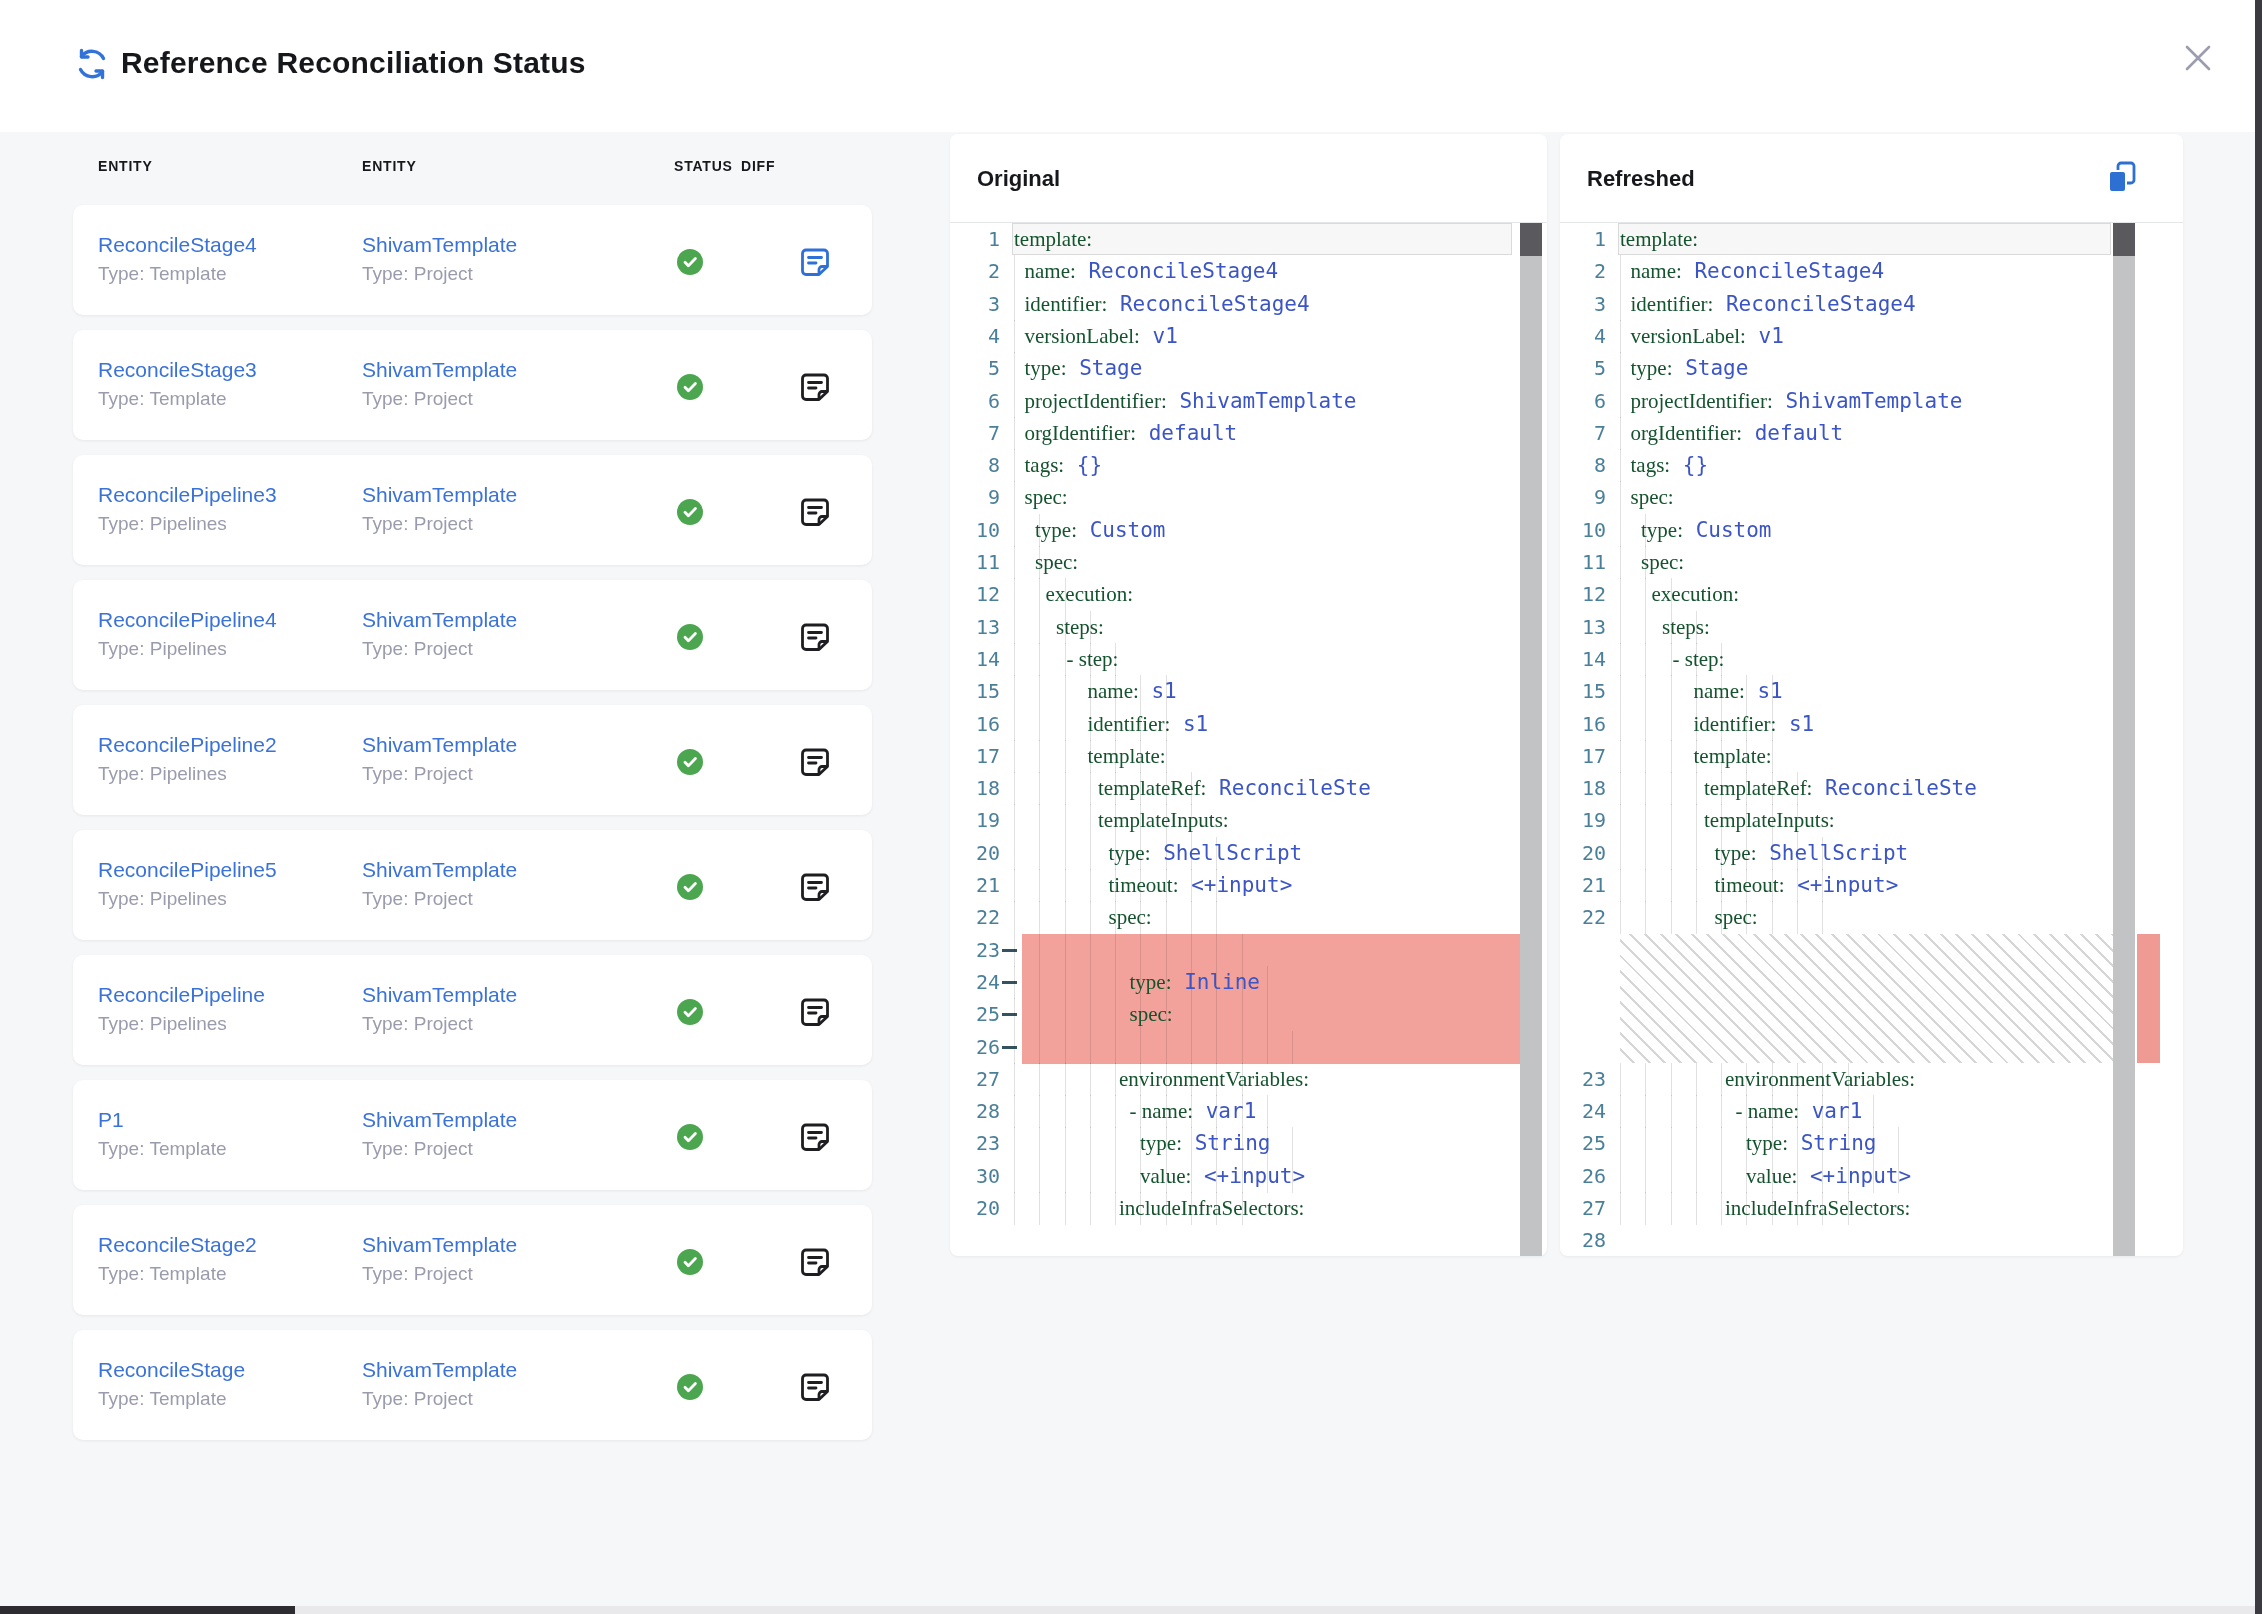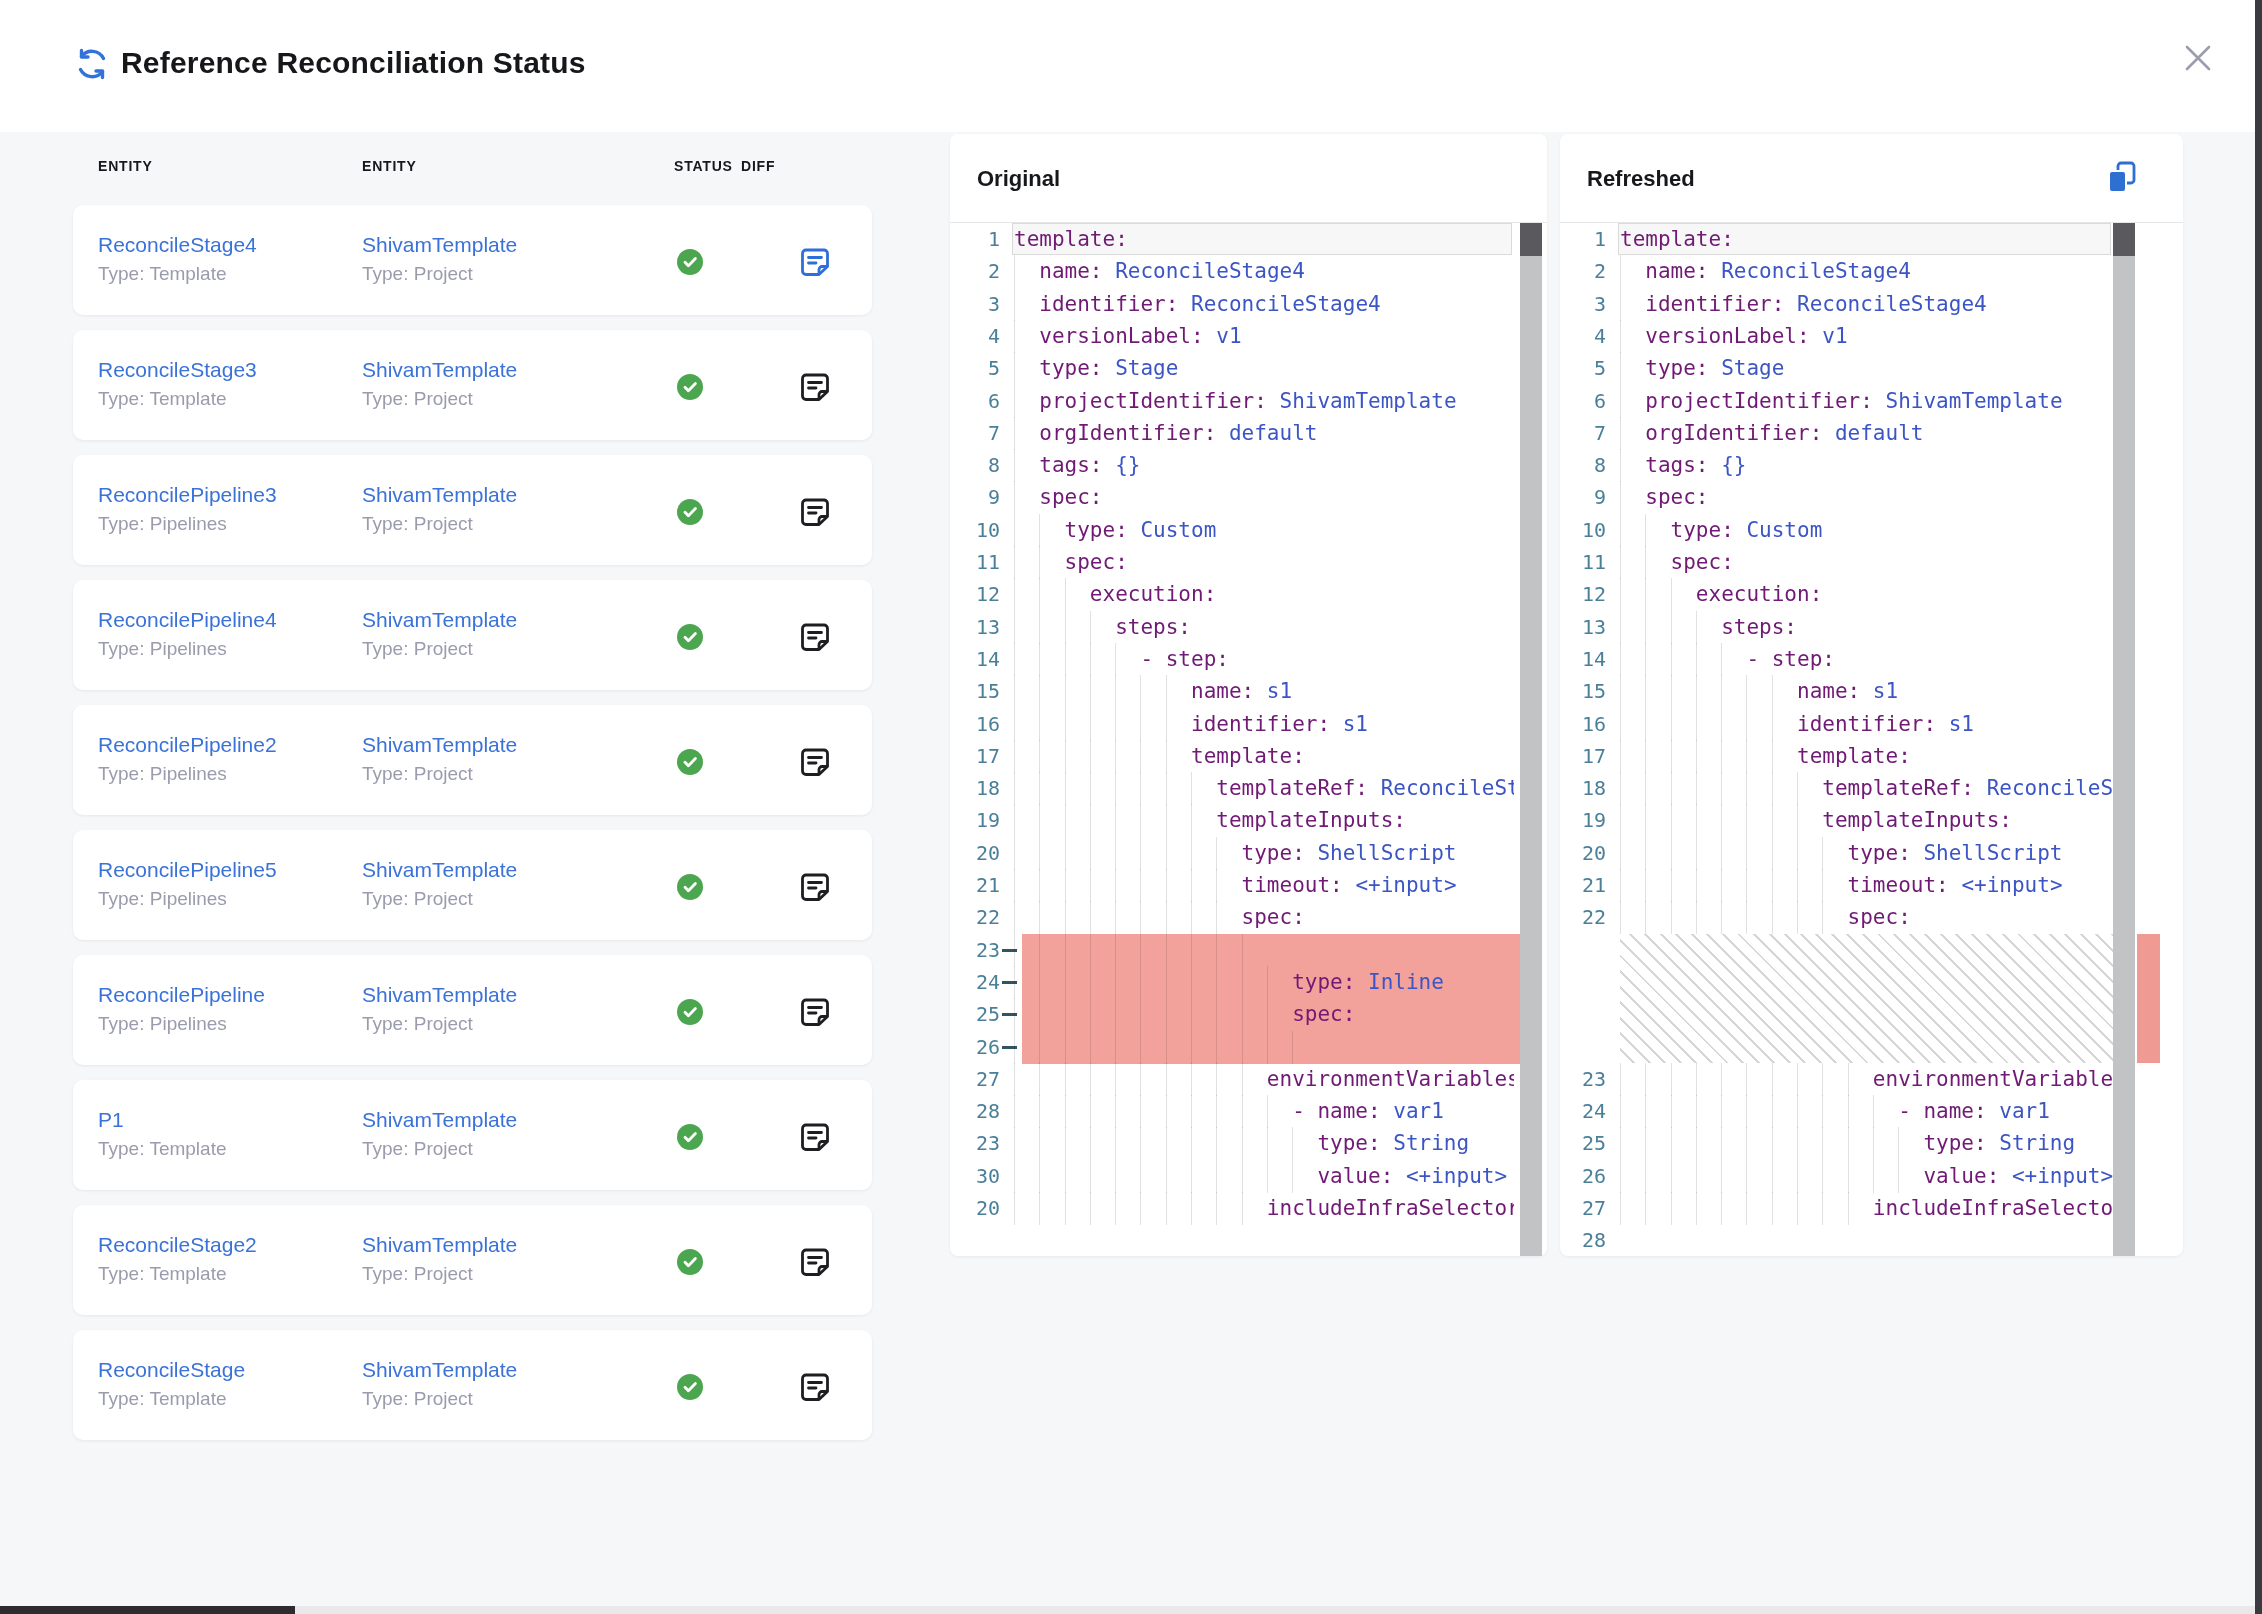--- a/index.html
+++ b/index.html
@@ -34,21 +34,21 @@
   .panel-title { position:absolute; left:27px; top:32px; font-size:22px; font-weight:700; color:#17181b; }
   .copy-btn { position:absolute; right:45px; top:26px; width:32px; height:36px; cursor:pointer; }
 
   .code-area { position:absolute; left:0; top:88px; width:100%; height:1034px; border-top:1px solid #e5e6e8; overflow:hidden; }
   .code-row { position:absolute; left:0; height:33px; width:100%; }
   .ln-num  { position:absolute; top:0; left:0; text-align:right; font-family:"DejaVu Sans Mono", monospace;
              font-size:20px; line-height:32px; color:#4a7f99; }
   .ln-dash { position:absolute; height:3px; background:#32535f; }
   .ln-text { position:absolute; top:0; font-family:"DejaVu Sans Mono", monospace; font-size:21px; line-height:32px;
              white-space:pre; overflow:hidden; }
-  .tk-key { color:#701a75; } .tk-val { color:#3c55c4; }
+  .tk-key { color:#14532d;font-family:Liberation Serif, serif; } .tk-val { color:#3c55c4; }
   .red-bg { position:absolute; top:0; height:33px; background:#f3a29b; }
   .guide  { position:absolute; top:0; width:1px; height:33px; background:rgba(40,40,40,.14); }
   .cur-line-box { position:absolute; top:0; height:32px; background:#f7f7f7; border:1px solid #dadada; }
   .hatch-block { position:absolute; background:repeating-linear-gradient(45deg,#ffffff 0px,#ffffff 9px,#d6d6d6 9px,#d6d6d6 11px); }
   .v-scrollbar { position:absolute; top:0; width:22px; height:100%; background:#c2c3c5; }
   .sb-top-marker { position:absolute; top:0; width:22px; height:33px; background:#59595e; }
   .ruler-marker { position:absolute; width:23px; background:#ef9a93; }
 
   
   .page-vscroll { position:absolute; right:0; top:0; width:7px; height:1614px; background:#3a3a40; }

